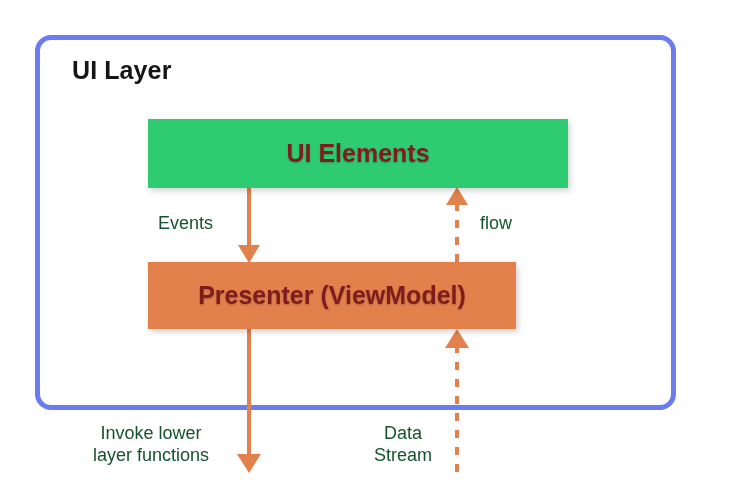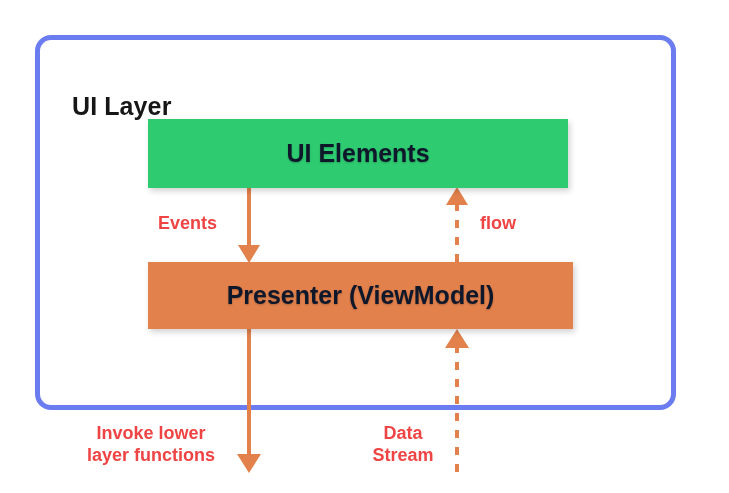--- a/index.html
+++ b/index.html
@@ -32,58 +32,57 @@
   }
   .layer-title {
     position: absolute;
     left: 72px;
     top: 56px;
     font-size: 25px;
     font-weight: bold;
     color: #161616;
     letter-spacing: 0.1px;
     white-space: nowrap;
-    margin-top: 36px;
   }
 
   
   .block {
     position: absolute;
     box-sizing: border-box;
     display: flex;
     align-items: center;
     justify-content: center;
-    color: #0f172a;
+    color: #7f1d1d;
     font-weight: bold;
     text-shadow: 0 1px 2px rgba(0,0,0,0.22);
     box-shadow: 2px 3px 6px rgba(0,0,0,0.18);
   }
   .block-ui-elements {
     left: 148px;
     top: 119px;
     width: 420px;
     height: 69px;
     background: #2ecb71;
     font-size: 25px;
   }
   .block-presenter {
     left: 148px;
     top: 262px;
-    width: 425px;
+    width: 368px;
     height: 67px;
     background: #e2814c;
     font-size: 25px;
   }
 
   
   .conn-label {
     position: absolute;
-    color: #ef4444;
+    color: #14532d;
     font-size: 18px;
-    font-weight: bold;
+    font-weight: normal;
     line-height: 22px;
     white-space: pre-line;
   }
   .label-events  { left: 158px; top: 212px; }
   .label-flow    { left: 480px; top: 212px; }
   .label-invoke  { left: 72px;  top: 422px; text-align: center; width: 158px; }
   .label-data    { left: 358px; top: 422px; text-align: center; width: 90px; }
 
   
   .arrow-svg {

